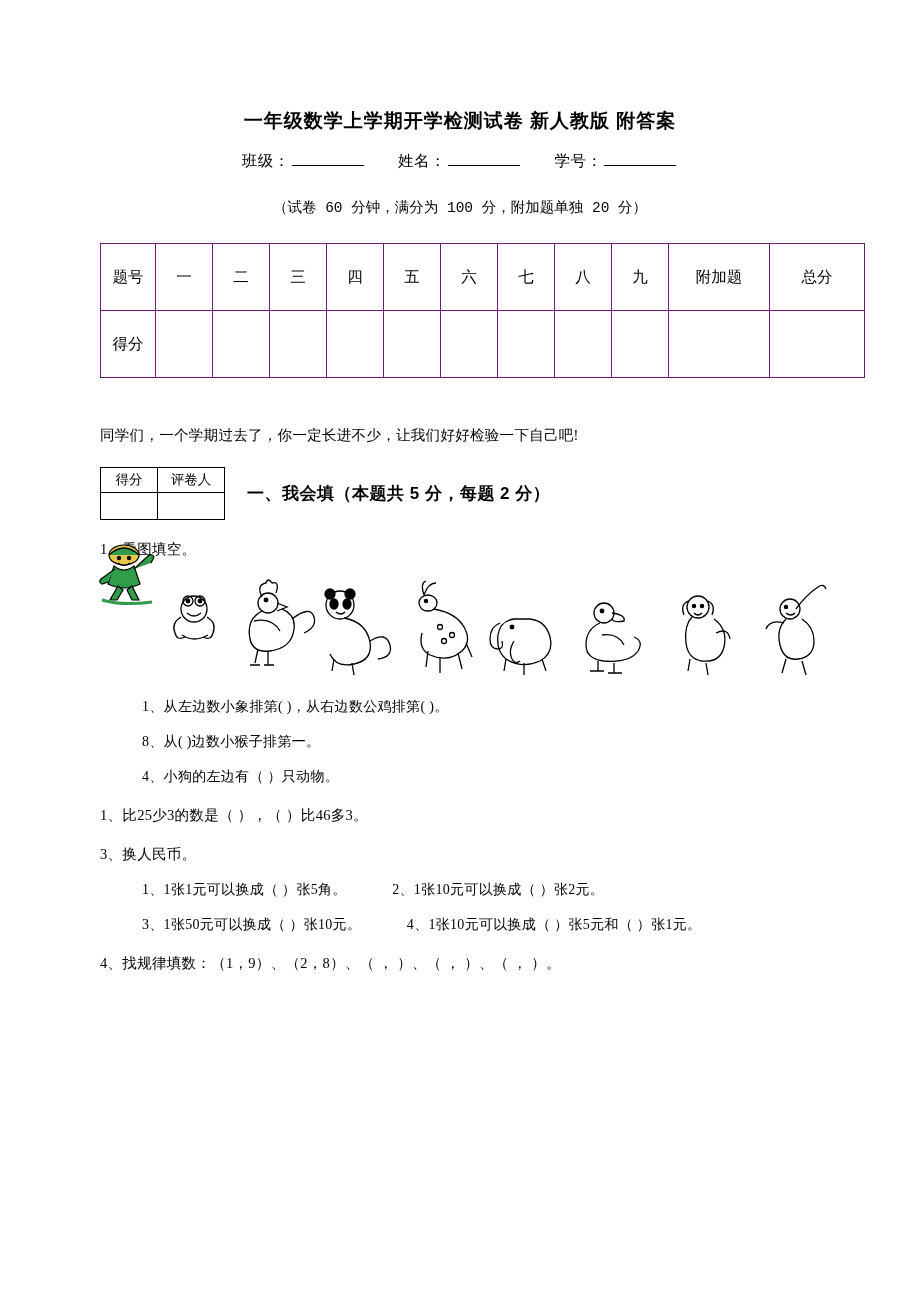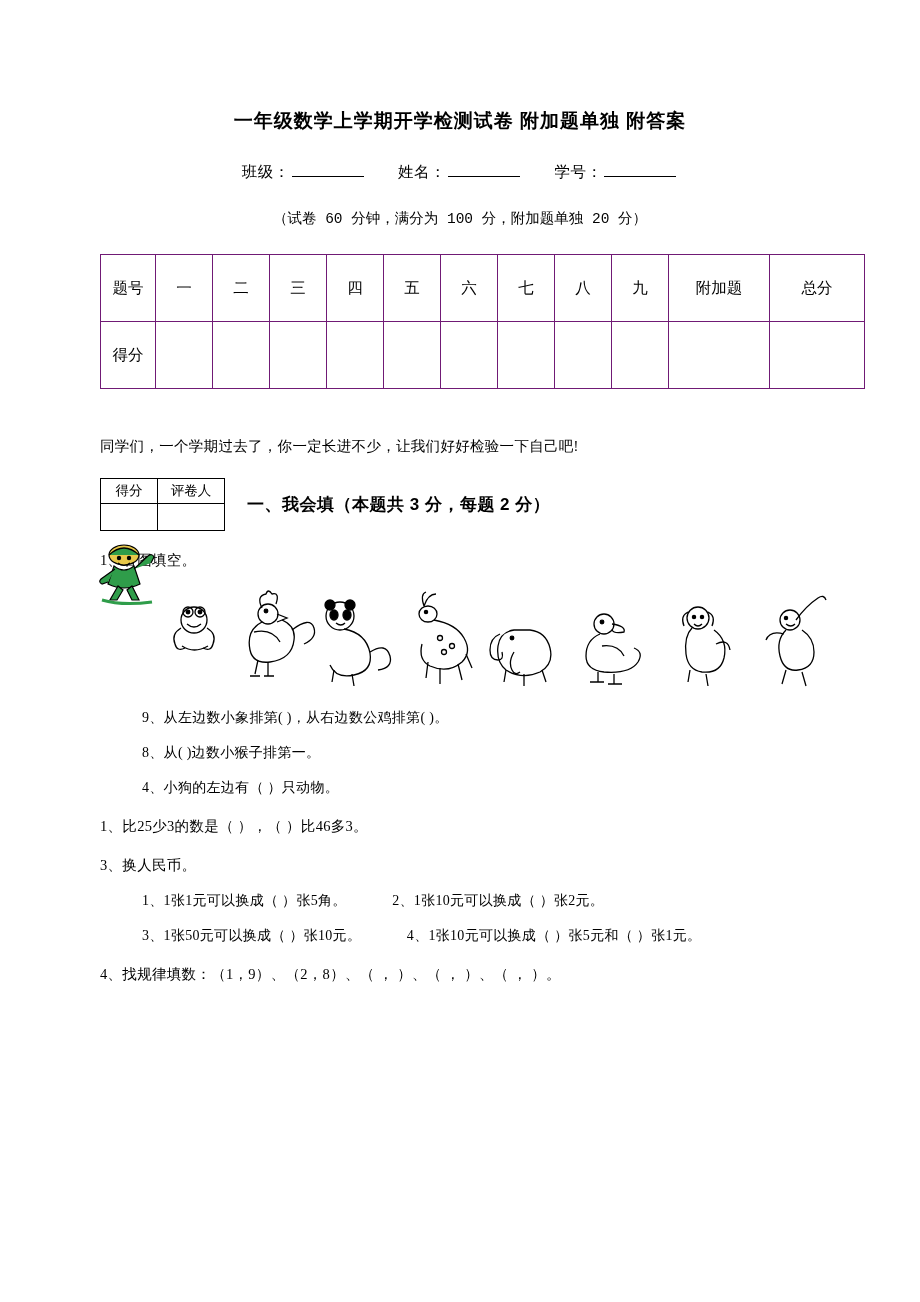--- a/index.html
+++ b/index.html
@@ -25,21 +25,21 @@
     text-align: center;
     font-family: "Liberation Sans", sans-serif;
     font-weight: bold;
     font-size: 19px;
     letter-spacing: 1px;
     margin-top: 108px;
   }
   .id-line {
     text-align: center;
     font-size: 15.5px;
-    margin-top: 28px;
+    margin-top: 17px;
     letter-spacing: 0.5px;
   }
   .id-line .blank {
     display: inline-block;
     width: 72px;
     border-bottom: 1px solid #000;
     margin: 0 2px 0 2px;
     vertical-align: baseline;
     height: 14px;
   }
@@ -126,21 +126,21 @@
     margin: 12px 0 0 60px;
     height: 110px;
   }
   .inline-gap { display: inline-block; width: 38px; }
 </style>
 </head>
 <body>
 
 <div class="page">
 
-  <div class="doc-title">一年级数学上学期开学检测试卷 附加题单独 附答案</div>
+  <div class="doc-title">一年级数学上学期开学检测试卷 新人教版 附答案</div>
 
   <div class="id-line">
     <span class="id-seg"><span>班级：</span><span class="blank"></span></span>
     <span class="id-seg"><span>姓名：</span><span class="blank"></span></span>
     <span class="id-seg"><span>学号：</span><span class="blank"></span></span>
   </div>
 
   <div class="exam-note">（试卷 60 分钟，满分为 100 分，附加题单独 20 分）</div>
 
   <table class="score-table">
@@ -200,21 +200,21 @@
           <tr>
         <td class="cell-score">得分</td>
         <td class="cell-grader">评卷人</td>
       </tr>
       <tr class="blank-row">
         <td></td>
         <td></td>
       </tr>
     </tbody>
       </table>
-    <div class="section-title">一、我会填（本题共 3 分，每题 2 分）</div>
+    <div class="section-title">一、我会填（本题共 5 分，每题 2 分）</div>
   </div>
 
   <div class="q">1、看图填空。</div>
 
   <div class="animals">
     <svg width="700" height="108" viewBox="0 0 700 108">
       <g fill="none" stroke="#000" stroke-width="1.3">
 
         <g transform="translate(8,22)">
           <circle cx="26" cy="16" r="13"></circle>
@@ -298,21 +298,21 @@
           <path d="M26 34 q5 4 9 0"></path>
           <path d="M26 40 q-10 10 -6 26 q4 16 18 14 q16 -2 16 -18 q0 -14 -12 -22"></path>
           <path d="M36 30 q10 -14 22 -22 q6 -4 8 2"></path>
           <path d="M24 44 q-14 -4 -18 6"></path>
           <path d="M26 80 l-4 14 M42 82 l4 14"></path>
         </g>
       </g>
     </svg>
   </div>
 
-  <div class="sub">9、从左边数小象排第(        )，从右边数公鸡排第(        )。</div>
+  <div class="sub">1、从左边数小象排第(        )，从右边数公鸡排第(        )。</div>
   <div class="sub">8、从(        )边数小猴子排第一。</div>
   <div class="sub">4、小狗的左边有（   ）只动物。</div>
 
   <div class="q">1、比25少3的数是（     ），（     ）比46多3。</div>
 
   <div class="q">3、换人民币。</div>
   <div class="sub">
     <span>1、1张1元可以换成（   ）张5角。</span>
     <span class="inline-gap"></span>
     <span>2、1张10元可以换成（   ）张2元。</span>

